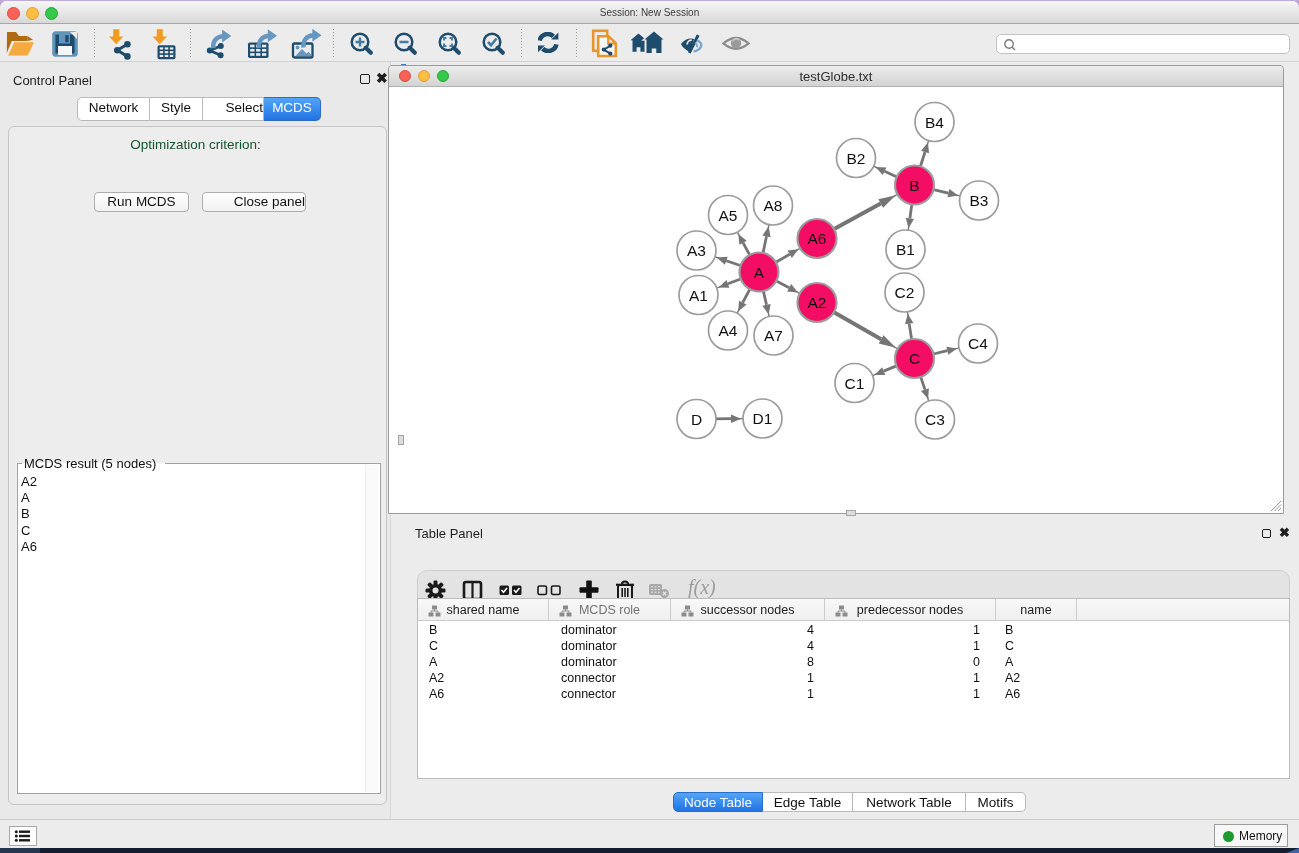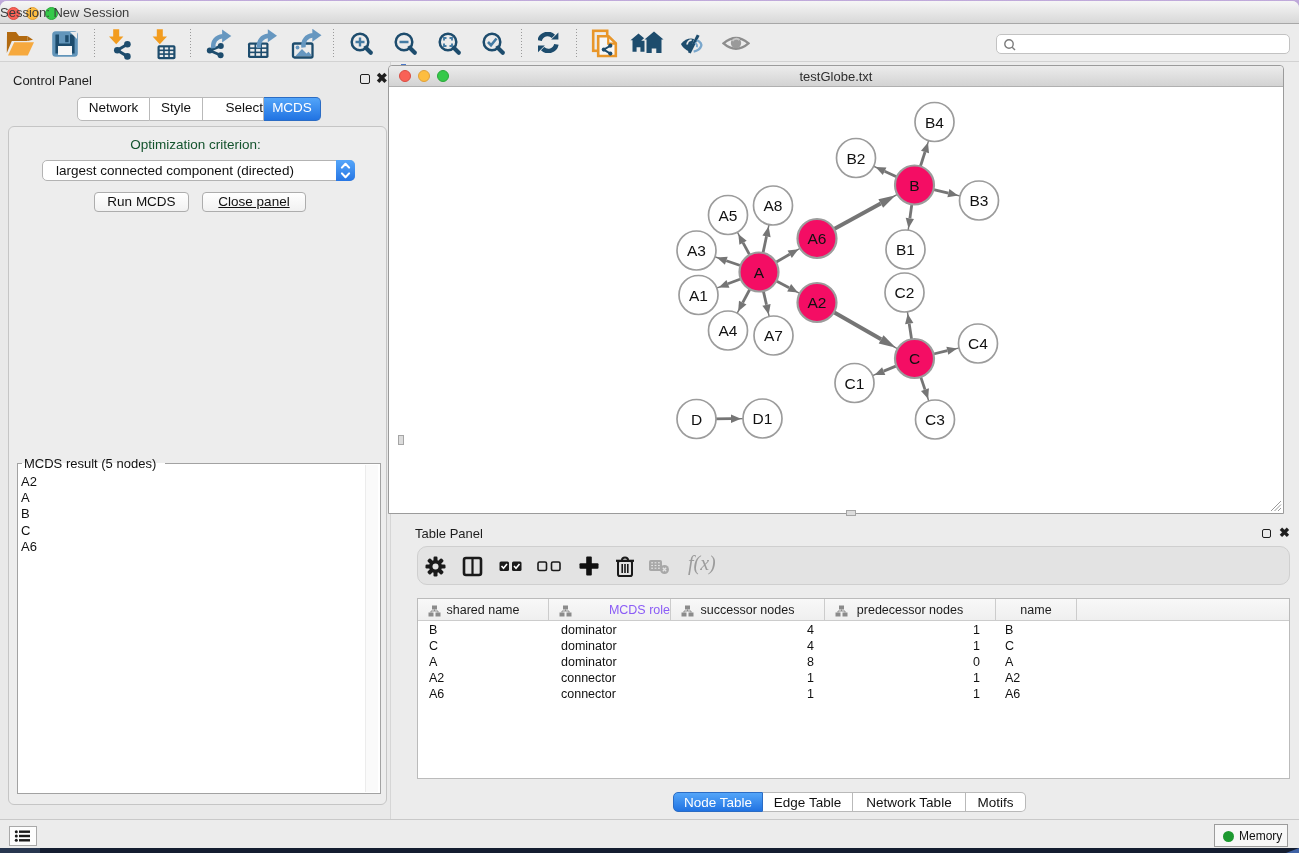--- a/index.html
+++ b/index.html
@@ -12,21 +12,21 @@
 <div class="abs" style="left:0;top:848px;width:1299px;height:5px;background:#141d30;"></div>
 <div class="abs" style="left:1286px;top:848px;width:0;height:0;border-bottom:5px solid #3f62a5;border-left:13px solid transparent;"></div>
 <div class="abs" style="left:0;top:848px;width:40px;height:5px;background:#27364f;"></div>
 
 <div class="abs" style="left:0;top:1px;width:1299px;height:847px;background:#ececec;border-radius:7px 7px 0 0;overflow:hidden;">
 
   <div class="abs" style="left:0;top:0;width:1299px;height:23px;background:linear-gradient(#f6f6f6,#d8d8d8);border-bottom:1px solid #a7a7a7;">
     <div class="tl" style="left:7px;background:#f96156;border:1px solid #d94c42;"></div>
     <div class="tl" style="left:26px;background:#fdbd40;border:1px solid #dfa03a;"></div>
     <div class="tl" style="left:45px;background:#35c949;border:1px solid #2aa73a;"></div>
-    <div class="abs" style="left:0;top:0;width:1299px;height:23px;line-height:23px;text-align:left;font-size:13px;color:#3c3c3c;">Session: New Session</div>
+    <div class="abs" style="left:0;top:0;width:1299px;height:23px;line-height:23px;text-align:center;font-size:10px;color:#3c3c3c;">Session: New Session</div>
   </div>
 
   <div class="abs" id="toolbar" style="left:0;top:24px;width:1299px;height:36px;background:#ececec;">
     <div class="abs" style="left:94px;top:4px;width:1px;height:29px;background-image:linear-gradient(#9a9a9a 34%, rgba(0,0,0,0) 0%);background-size:1px 3px;"></div>
 <div class="abs" style="left:190px;top:4px;width:1px;height:29px;background-image:linear-gradient(#9a9a9a 34%, rgba(0,0,0,0) 0%);background-size:1px 3px;"></div>
 <div class="abs" style="left:333px;top:4px;width:1px;height:29px;background-image:linear-gradient(#9a9a9a 34%, rgba(0,0,0,0) 0%);background-size:1px 3px;"></div>
 <div class="abs" style="left:521px;top:4px;width:1px;height:29px;background-image:linear-gradient(#9a9a9a 34%, rgba(0,0,0,0) 0%);background-size:1px 3px;"></div>
 <div class="abs" style="left:576px;top:4px;width:1px;height:29px;background-image:linear-gradient(#9a9a9a 34%, rgba(0,0,0,0) 0%);background-size:1px 3px;"></div>
 <svg class="abs" style="left:6px;top:4px;" width="28" height="28" viewBox="0 0 28 28">
 <path d="M1,3 L10,3 L13,7 L21.5,7 L21.5,12 L5.8,12 L0.8,24 Z" fill="#b26a10"></path>
@@ -177,34 +177,23 @@
     <div style="width:73px;background:#fff;border:1px solid #b9b9b9;border-radius:5px 0 0 5px;text-align:center;line-height:19px;color:#111;">Network</div>
     <div style="width:53px;background:#fff;border:1px solid #b9b9b9;border-left:none;text-align:center;line-height:19px;color:#111;">Style</div>
     <div style="width:61px;background:#fff;border:1px solid #b9b9b9;border-left:none;text-align:right;line-height:19px;color:#111;">Select</div>
     <div style="width:57px;background:linear-gradient(#53a5f9,#2173e2);border:1px solid #2b6cc4;border-left:none;border-radius:0 5px 5px 0;text-align:center;line-height:19px;color:#fff;">MCDS</div>
   </div>
 
   <div class="abs" style="left:8px;top:64px;width:379px;height:679px;background:#ededed;border:1px solid #c5c5c5;border-radius:6px;"></div>
 
   <div class="abs" style="left:0px;top:75px;width:391px;height:16px;text-align:center;font-size:13.5px;color:#14532d;">Optimization criterion:</div>
 
-  <div class="abs" style="left:42px;top:98px;width:313px;height:21px;background:#fff;border:1px solid #b3b3b3;border-radius:5px;">
-    <div class="abs" style="left:13px;top:0;width:280px;height:19px;line-height:19px;font-size:13.5px;color:#111;">largest connected component (directed)</div>
-    <div class="abs" style="right:-1px;top:-1px;width:19px;height:21px;background:linear-gradient(#55a6fa,#2776e4);border-radius:0 5px 5px 0;">
-      <svg width="19" height="21" viewBox="0 0 19 21">
-            <g fill="none" stroke="#fff" stroke-width="2.1" stroke-linecap="round" stroke-linejoin="round">
-              <path d="M5.9,7.6 L9.5,3.8 L13.1,7.6"></path>
-              <path d="M5.9,13.4 L9.5,17.2 L13.1,13.4"></path>
-            </g>
-          </svg>
-    </div>
-  </div>
 
   <div class="abs" style="left:94px;top:130px;width:95px;height:20px;background:linear-gradient(#ffffff,#f1f1f1);border:1px solid #adadad;border-radius:4px;text-align:center;line-height:18px;font-size:13.5px;color:#111;">Run MCDS</div>
-  <div class="abs" style="left:202px;top:130px;width:104px;height:20px;background:linear-gradient(#ffffff,#f1f1f1);border:1px solid #adadad;border-radius:4px;text-align:center;line-height:18px;font-size:13.5px;color:#111;text-decoration:underline;">Close panel</div>
+  <div class="abs" style="left:202px;top:130px;width:104px;height:20px;background:linear-gradient(#ffffff,#f1f1f1);border:1px solid #adadad;border-radius:4px;text-align:right;line-height:18px;font-size:13.5px;color:#111;">Close panel</div>
 
   <div class="abs" style="left:17px;top:401px;width:364px;height:331px;background:#fff;border:1px solid #a2a2a2;border-top:none;"></div>
   <div class="abs" style="left:17px;top:401px;width:5px;height:1px;background:#a2a2a2;"></div>
   <div class="abs" style="left:165px;top:401px;width:216px;height:1px;background:#a2a2a2;"></div>
   <div class="abs" style="left:24px;top:394px;font-size:13px;color:#111;">MCDS result (5 nodes)</div>
   <div class="abs" style="left:365px;top:403px;width:13px;height:327px;background:#fafafa;border-left:1px solid #ececec;"></div>
   <div class="abs" style="left:21px;top:412px;font-size:13px;color:#111;line-height:16.2px;">A2<br>A<br>B<br>C<br>A6</div>
 </div>
 
 <div class="abs" style="left:401px;top:63px;width:5px;height:5px;border-left:2px solid #4a78c8;border-top:2px solid #4a78c8;"></div>
@@ -327,21 +316,21 @@
       </svg>
 </div>
 <div class="abs" style="left:398px;top:434px;width:6px;height:10px;background:#dcdcdc;border:1px solid #a5a5a5;"></div>
 <div class="abs" style="left:846px;top:509px;width:10px;height:6px;background:#dcdcdc;border:1px solid #a5a5a5;"></div>
 
 <div class="abs" style="left:404px;top:520px;width:887px;height:297px;background:#ececec;text-decoration:underline;">
   <div class="abs" style="left:11px;top:5px;font-size:13px;color:#1e1e1e;">Table Panel</div>
   <div class="abs" style="left:858px;top:8px;width:9px;height:9px;border:1.6px solid #1e1e1e;border-radius:2px;"></div>
   <div class="abs" style="left:875px;top:4px;font-size:13px;font-weight:bold;color:#1e1e1e;">✖</div>
 
-  <div class="abs" style="left:13px;top:25px;width:873px;height:39px;background:#e3e3e3;border:1px solid #cfcfcf;border-radius:10px;">
+  <div class="abs" style="left:13px;top:49px;width:873px;height:39px;background:#e3e3e3;border:1px solid #cfcfcf;border-radius:10px;">
     <svg class="abs" style="left:7px;top:9px;" width="21" height="21" viewBox="0 0 21 21">
           <g fill="#1a1a1a" transform="translate(10.5,10.5)">
             <rect x="-2" y="-10" width="4" height="20" rx="1.2" transform="rotate(0)"></rect>
             <rect x="-2" y="-10" width="4" height="20" rx="1.2" transform="rotate(45)"></rect>
             <rect x="-2" y="-10" width="4" height="20" rx="1.2" transform="rotate(90)"></rect>
             <rect x="-2" y="-10" width="4" height="20" rx="1.2" transform="rotate(135)"></rect>
             <circle cx="0" cy="0" r="6.5"></circle>
           </g>
           <circle cx="10.5" cy="10.5" r="3" fill="#e3e3e3"></circle>
         </svg>
@@ -412,21 +401,21 @@
         </svg>
         <div class="abs" style="left:0px;top:0;width:131px;height:22px;line-height:22px;text-align:center;font-size:12.5px;color:#1c1c1c;border-right:1px solid #ccc;">shared name</div>
         <svg class="abs" style="left:141px;top:6px;" width="13" height="12" viewBox="0 0 13 12">
           <g fill="#8b8b8b">
             <rect x="4" y="0.5" width="5" height="4"></rect>
             <rect x="0.5" y="7.5" width="5" height="4"></rect>
             <rect x="7.5" y="7.5" width="5" height="4"></rect>
             <path d="M6.5,4.5 L6.5,6 M3,7.5 L3,6 L10,6 L10,7.5" stroke="#8b8b8b" fill="none" stroke-width="1"></path>
           </g>
         </svg>
-        <div class="abs" style="left:131px;top:0;width:122px;height:22px;line-height:22px;text-align:right;font-size:12.5px;color:#8b5cf6;border-right:1px solid #ccc;">MCDS role</div>
+        <div class="abs" style="left:131px;top:0;width:122px;height:22px;line-height:22px;text-align:center;font-size:12.5px;color:#737373;border-right:1px solid #ccc;">MCDS role</div>
         <svg class="abs" style="left:263px;top:6px;" width="13" height="12" viewBox="0 0 13 12">
           <g fill="#8b8b8b">
             <rect x="4" y="0.5" width="5" height="4"></rect>
             <rect x="0.5" y="7.5" width="5" height="4"></rect>
             <rect x="7.5" y="7.5" width="5" height="4"></rect>
             <path d="M6.5,4.5 L6.5,6 M3,7.5 L3,6 L10,6 L10,7.5" stroke="#8b8b8b" fill="none" stroke-width="1"></path>
           </g>
         </svg>
         <div class="abs" style="left:253px;top:0;width:154px;height:22px;line-height:22px;text-align:center;font-size:12.5px;color:#1c1c1c;border-right:1px solid #ccc;">successor nodes</div>
         <svg class="abs" style="left:417px;top:6px;" width="13" height="12" viewBox="0 0 13 12">

